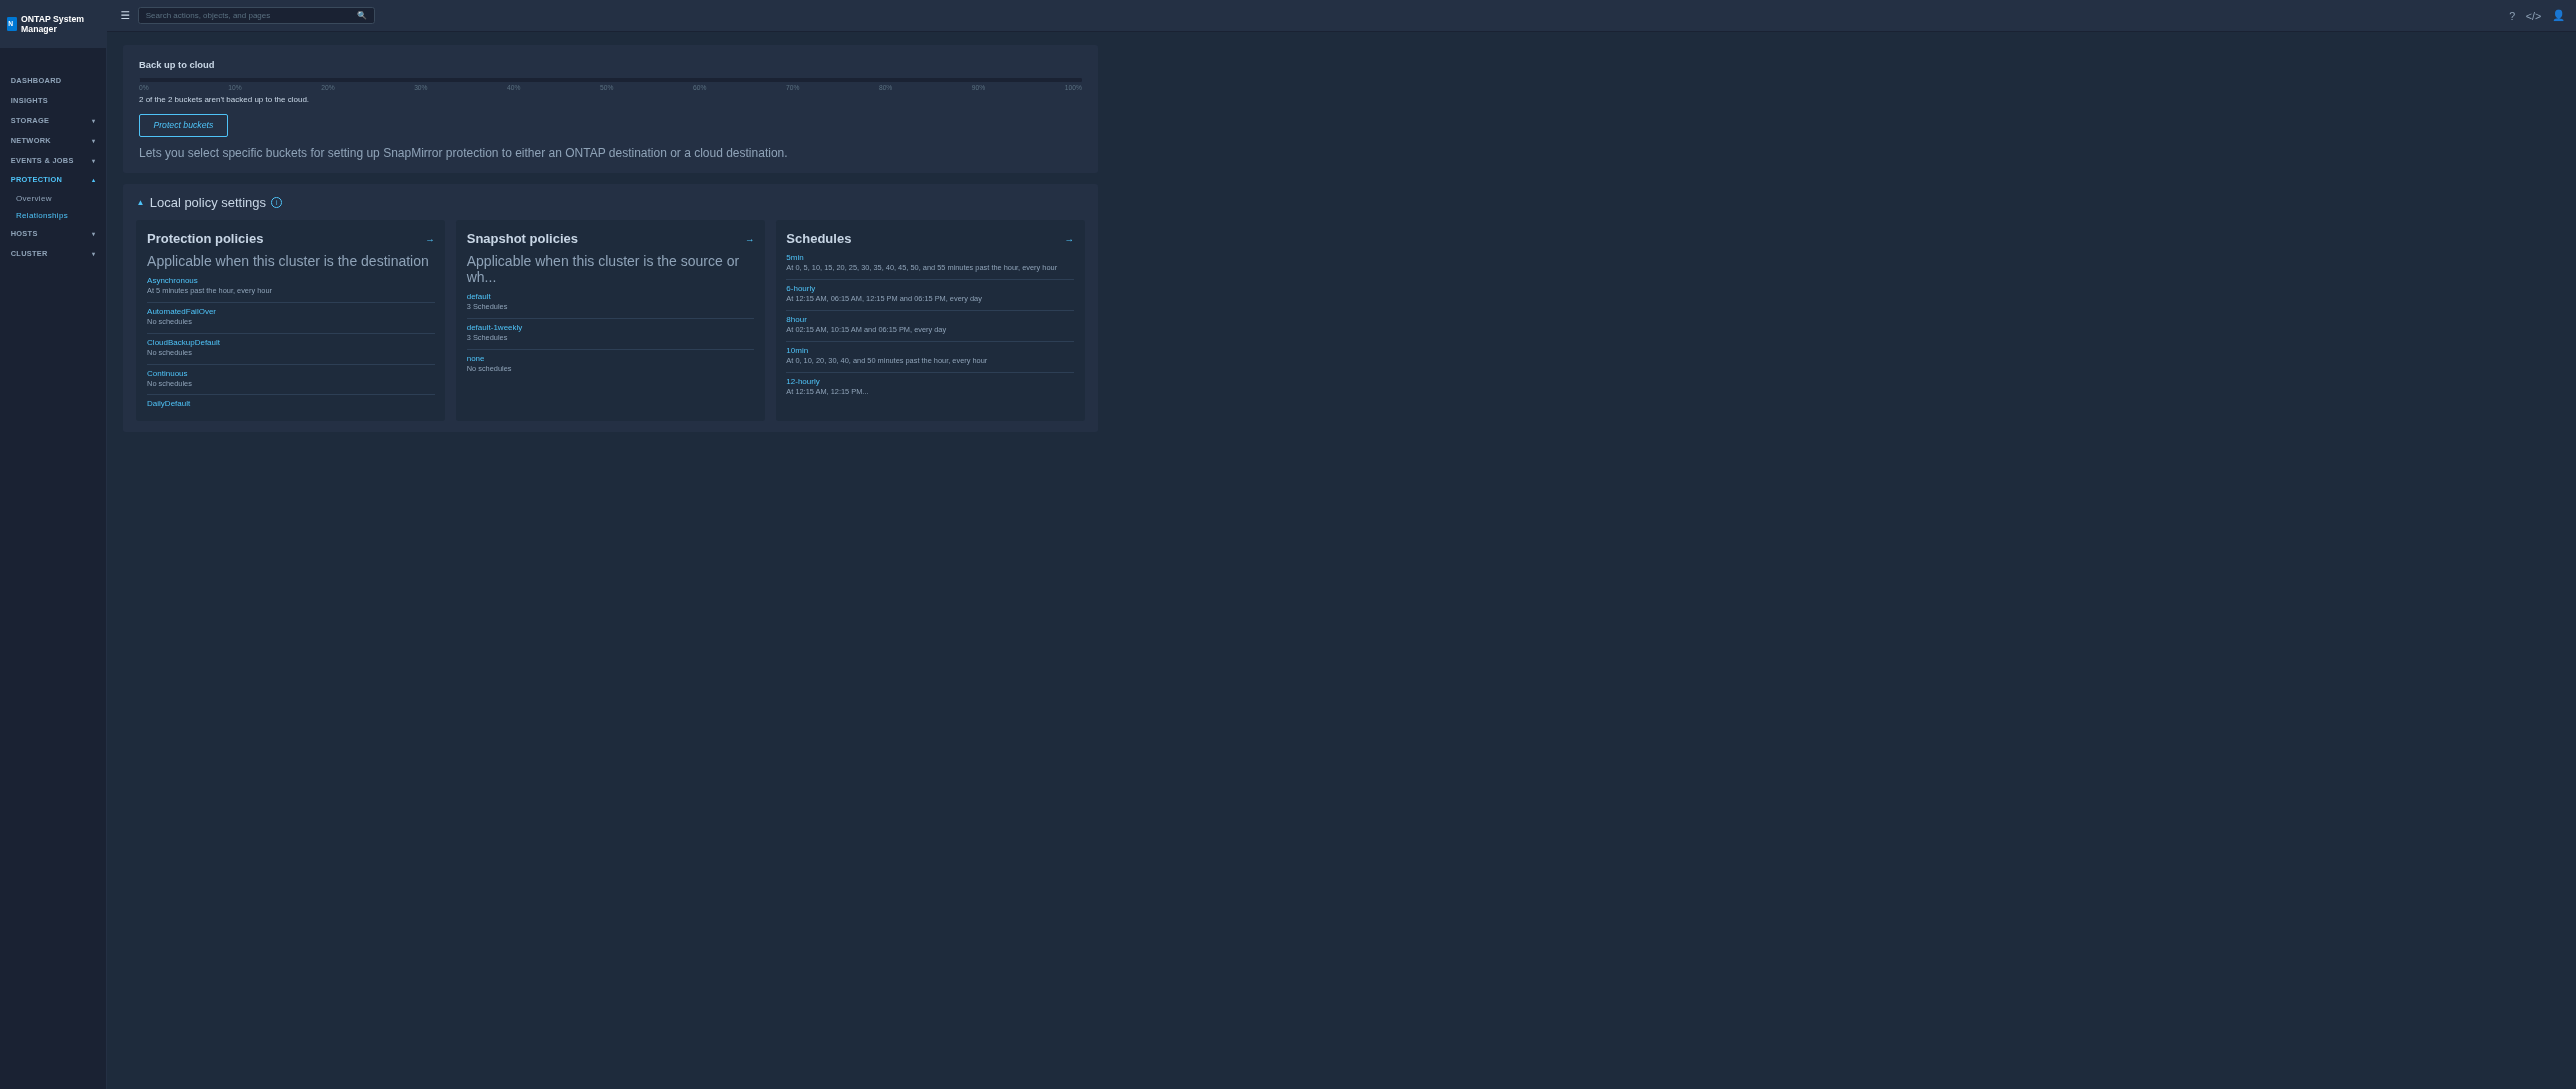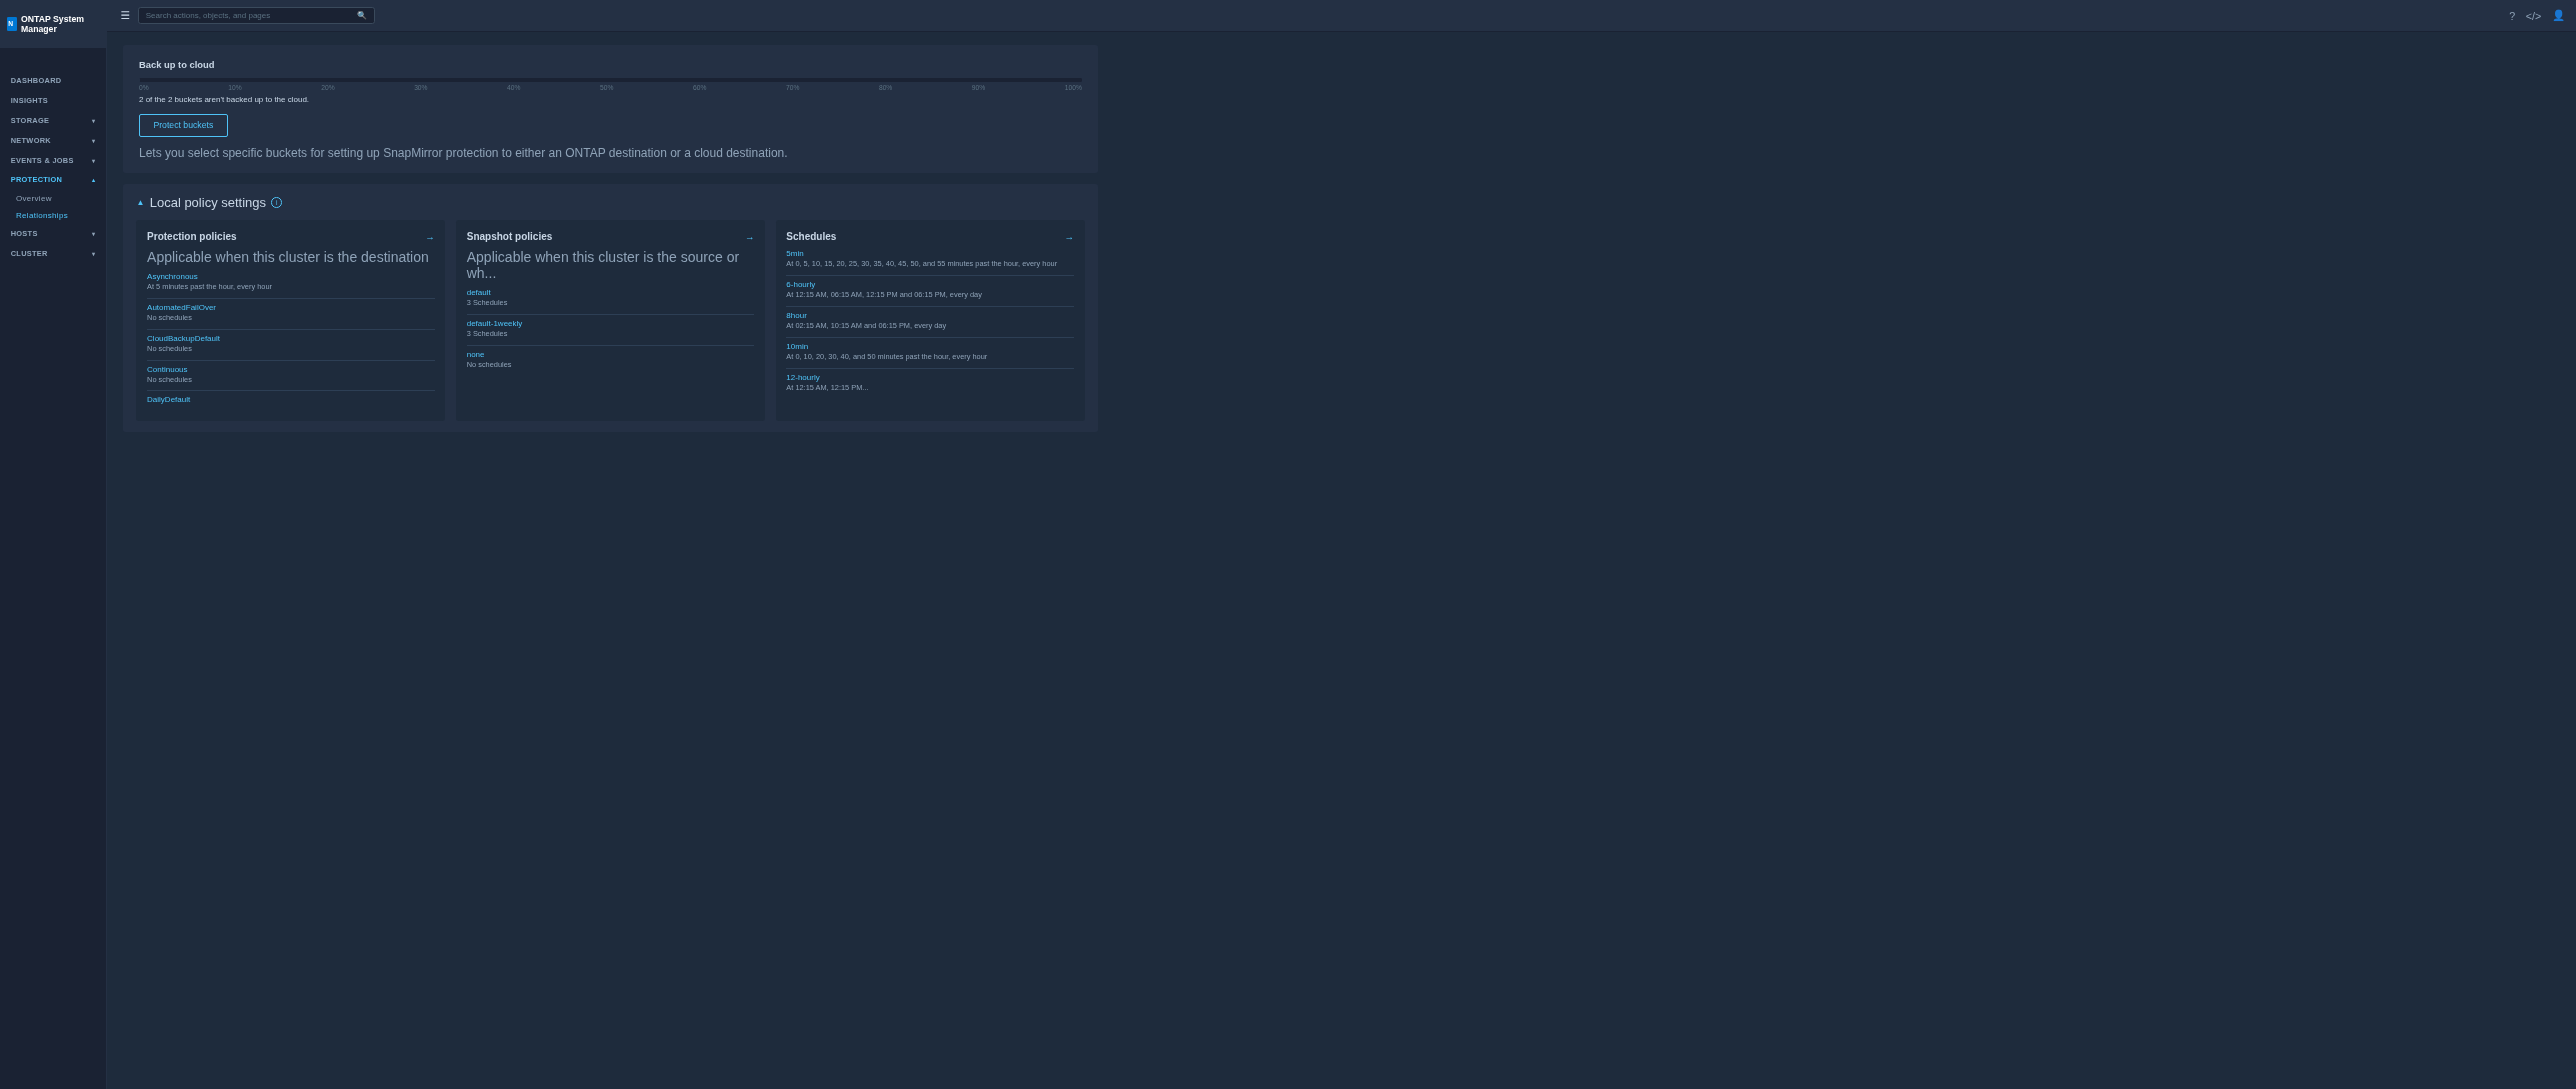--- a/index.html
+++ b/index.html
@@ -35,34 +35,34 @@
 
     
     .section-card { background: #243044; border-radius: 2.7px; padding: 13.4px 16px; margin-bottom: 10.7px; }
     .section-title { font-size: 9.4px; font-weight: 600; color: #c8d6e5; margin-bottom: 8px; }
     .progress-container { margin-bottom: 4px; }
     .progress-bar-bg { background: #1a2233; height: 4px; border-radius: 2px; position: relative; margin-bottom: 2.7px; }
     .progress-bar-fill { background: #1a2233; height: 4px; border-radius: 2px; width: 100%; }
     .progress-bar-fill-inner { background: #243044; height: 100%; width: 1.3px; border-radius: 2px; }
     .progress-labels { display: flex; justify-content: space-between; font-size: 6.7px; color: #5a7080; margin-bottom: 2.7px; }
     .progress-info { font-size: 8px; color: #c8d6e5; margin-bottom: 9.4px; }
-    .protect-btn { border: 1px solid #4fc3f7; background: transparent; color: #4fc3f7; padding: 5.4px 13.4px; border-radius: 2px; font-size: 8.7px; cursor: pointer; font-weight: 500; margin-bottom: 9.4px; display: inline-block; }
+    .protect-btn { border: 1px solid #4fc3f7; background: transparent; color: #4fc3f7; padding: 5.4px 13.4px; border-radius: 2px; font-size: 8.7px; cursor: pointer; font-weight: 500; margin-bottom: 9.4px; display: inline-block; font-style: italic; }
     .snapmirror-desc { font-size: 12px; color: #8fa3b8; }
 
     
     .policy-section { background: #243044; border-radius: 2.7px; padding: 10.7px 13.4px; }
     .policy-section-header { display: flex; align-items: center; gap: 5.4px; margin-bottom: 10.7px; cursor: pointer; }
     .collapse-icon { color: #4fc3f7; font-size: 8px; }
     .policy-section-title { font-size: 13px; font-weight: 500; color: #c8d6e5; }
     .info-icon { color: #4fc3f7; font-size: 8px; cursor: pointer; border: 0.7px solid #4fc3f7; border-radius: 50%; width: 10.7px; height: 10.7px; display: inline-flex; align-items: center; justify-content: center; font-size: 6.7px; }
 
     .policy-cards { display: flex; gap: 10.7px; }
     .policy-card { flex: 1; background: #1e2b3c; border-radius: 2.7px; padding: 10.7px; min-height: 188px; position: relative; max-height: 201px; overflow-y: auto; }
     .policy-card-header { display: flex; align-items: center; justify-content: space-between; margin-bottom: 6.7px; }
-    .policy-card-title { font-size: 10px; font-weight: 600; color: #c8d6e5; }
+    .policy-card-title { font-size: 13px; font-weight: 600; color: #c8d6e5; }
     .arrow-icon { color: #4fc3f7; cursor: pointer; font-size: 9.4px; }
     .card-subtitle { font-size: 14px; color: #8fa3b8; margin-bottom: 6.7px; }
     .policy-item { margin-bottom: 6.7px; }
     .policy-item-name { color: #4fc3f7; font-size: 8px; cursor: pointer; }
     .policy-item-desc { font-size: 7.4px; color: #8fa3b8; margin-top: 1.3px; }
     .divider-line { border: none; border-top: 0.7px solid #2d3f55; margin: 4px 0; }
 
     
     ::-webkit-scrollbar { width: 4px; height: 4px; }
     ::-webkit-scrollbar-track { background: #1a2233; }

